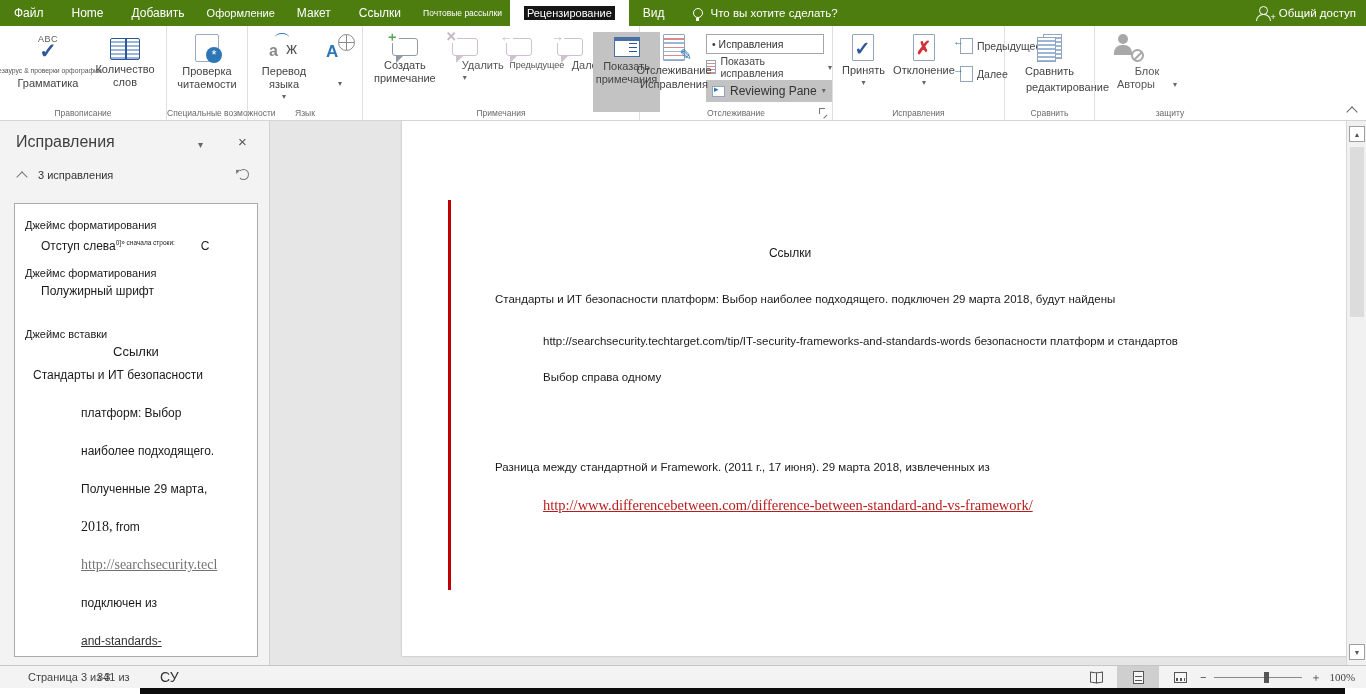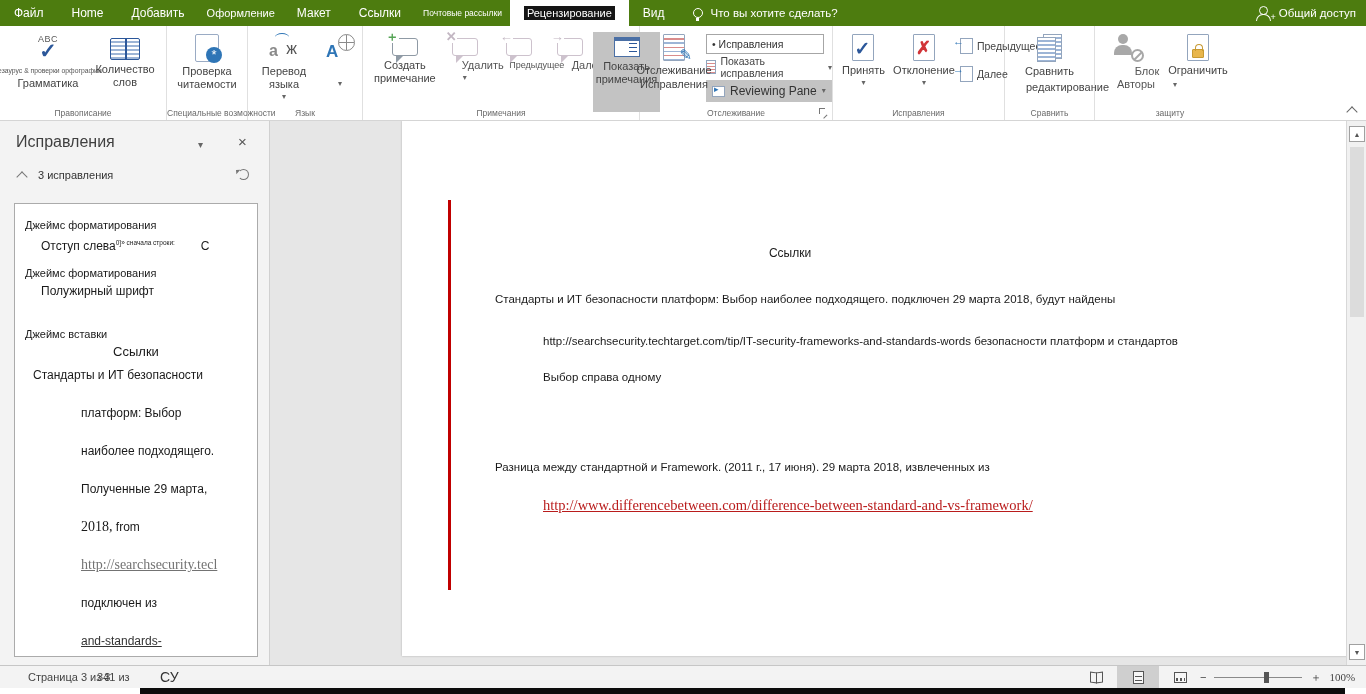--- a/index.html
+++ b/index.html
@@ -375,26 +375,20 @@
       <div class="bigbtn dim" style="width:52px">
         <span class="ic blockauth-ic">
             <span class="no"></span>
           </span>
         <div class="lbl">Блок</div>
         <div style="display:flex; align-items:center; gap:18px;">
           <span class="lbl" style="margin-top:0">Авторы</span>
           <span class="caret" style="margin-top:0">▾</span>
         </div>
       </div>
-      <div class="bigbtn" style="width:74px">
-        <span class="ic doc">
-            <span class="lock"></span>
-          </span>
-        <div class="lbl">Ограничить</div>
-      </div>
       <div class="grouplabel">защиту</div>
     </div>
 
     <span class="chev-up collapse-ribbon"></span>
   </div>
 
   <div class="revpane">
     <div class="revpane-title">Исправления</div>
     <span class="revpane-caret">▾</span>
     <span class="revpane-close">×</span>

